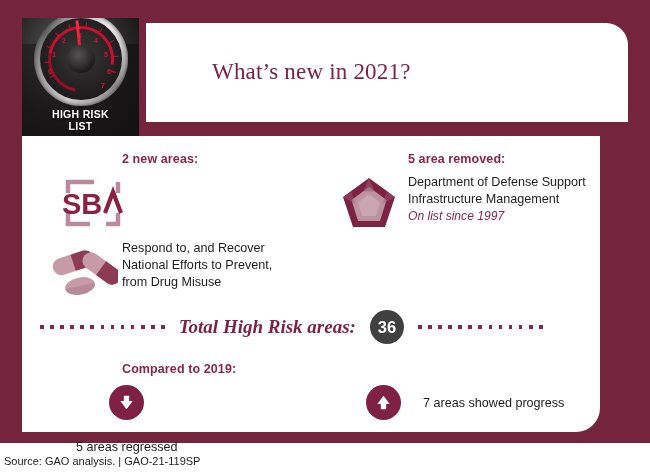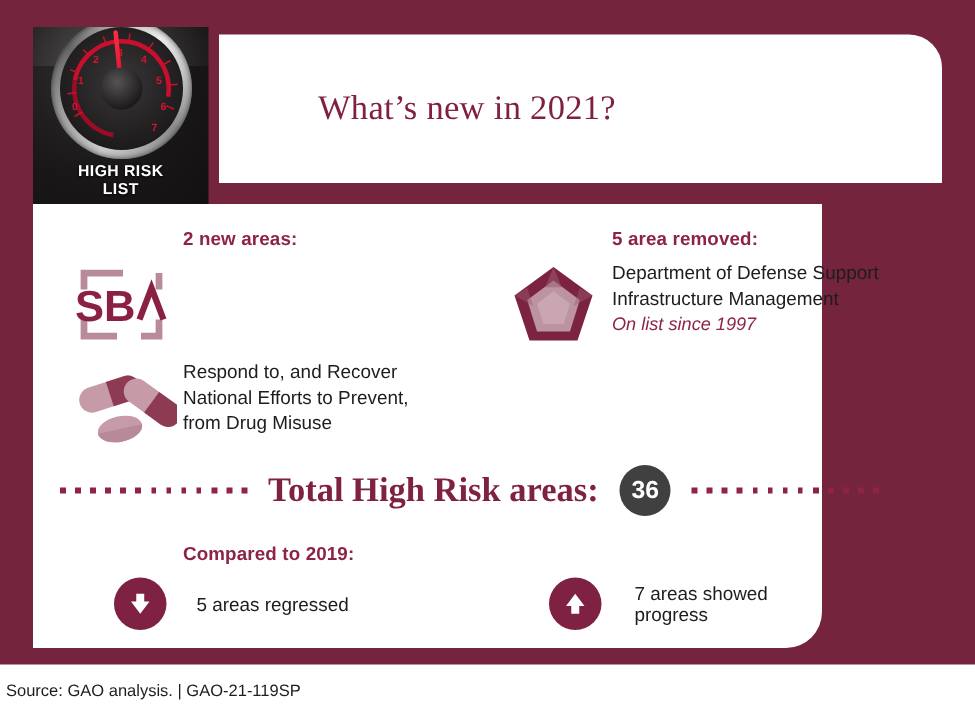--- a/index.html
+++ b/index.html
@@ -127,21 +127,21 @@
     line-height: 11.5px;
     color: #ffffff;
     letter-spacing: 0.3px;
     text-shadow: 0 1px 2px #000;
   }
 
   
   #body-card {
     position: absolute;
     left: 22px; top: 136px;
-    width: 526px; height: 296px;
+    width: 578px; height: 296px;
     background: #ffffff;
     border-bottom-right-radius: 24px;
   }
 
   
   .col-left  { position: absolute; left: 18px;  top: 0; width: 290px; }
   .col-right { position: absolute; left: 308px; top: 0; width: 290px; }
 
   .section-heading {
     font-size: 12.5px;
@@ -190,23 +190,24 @@
     align-items: center;
   }
   .dot-line span {
     display: block;
     width: 3.6px; height: 3.6px;
     background: #8d2445;
   }
   #total-label {
     font-family: "Liberation Serif", serif;
     font-weight: bold;
-    font-size: 23px;
+    font-size: 19px;
     color: #7e2142;
     white-space: nowrap;
+    font-style: italic;
   }
   #total-badge {
     width: 34px; height: 34px;
     border-radius: 50%;
     background: #404040;
     color: #ffffff;
     font-size: 16.5px;
     font-weight: bold;
     display: flex;
     align-items: center;
@@ -215,21 +216,21 @@
   }
 
   
   #compare-heading {
     position: absolute;
     left: 100px; top: 226px;
   }
   #compare-left {
     position: absolute;
     left: 54px; top: 249px;
-    display: flex; align-items: center; gap: 20px;
+    display: flex; align-items: center; gap: 20px; flex-direction: column;
   }
   #compare-right {
     position: absolute;
     left: 344px; top: 249px;
     display: flex; align-items: center; gap: 22px;
   }
   .arrow-circle {
     width: 35px; height: 35px;
     border-radius: 50%;
     background: #7e2142;
@@ -293,21 +294,21 @@
   <div id="header-card">
     <div id="header-title">What’s new in 2021?</div>
   </div>
 
   <div id="body-card">
 
     <div class="col-left">
 
       <div class="section-heading" style="position:absolute;left:82px;top:16px">2 new areas:</div>
 
-      <div class="item-row" style="left:0px; top:40px">
+      <div class="item-row" style="left:12px; top:40px">
         <div class="icon-slot" style="width:82px;height:54px">
           <svg width="66" height="52" viewBox="0 0 66 52" aria-hidden="true">
 
             <path d="M8 16 V5 H34" fill="none" stroke="#b98a9b" stroke-width="4.5"></path>
             <path d="M58 5 V16" fill="none" stroke="#b98a9b" stroke-width="4.5"></path>
             <path d="M8 36 V47 H30" fill="none" stroke="#b98a9b" stroke-width="4.5"></path>
             <path d="M58 36 V47 H46" fill="none" stroke="#b98a9b" stroke-width="4.5"></path>
 
             <text x="2" y="37" font-family="Liberation Sans, sans-serif" font-size="29" font-weight="bold" fill="#8a2142">SB</text>
 

